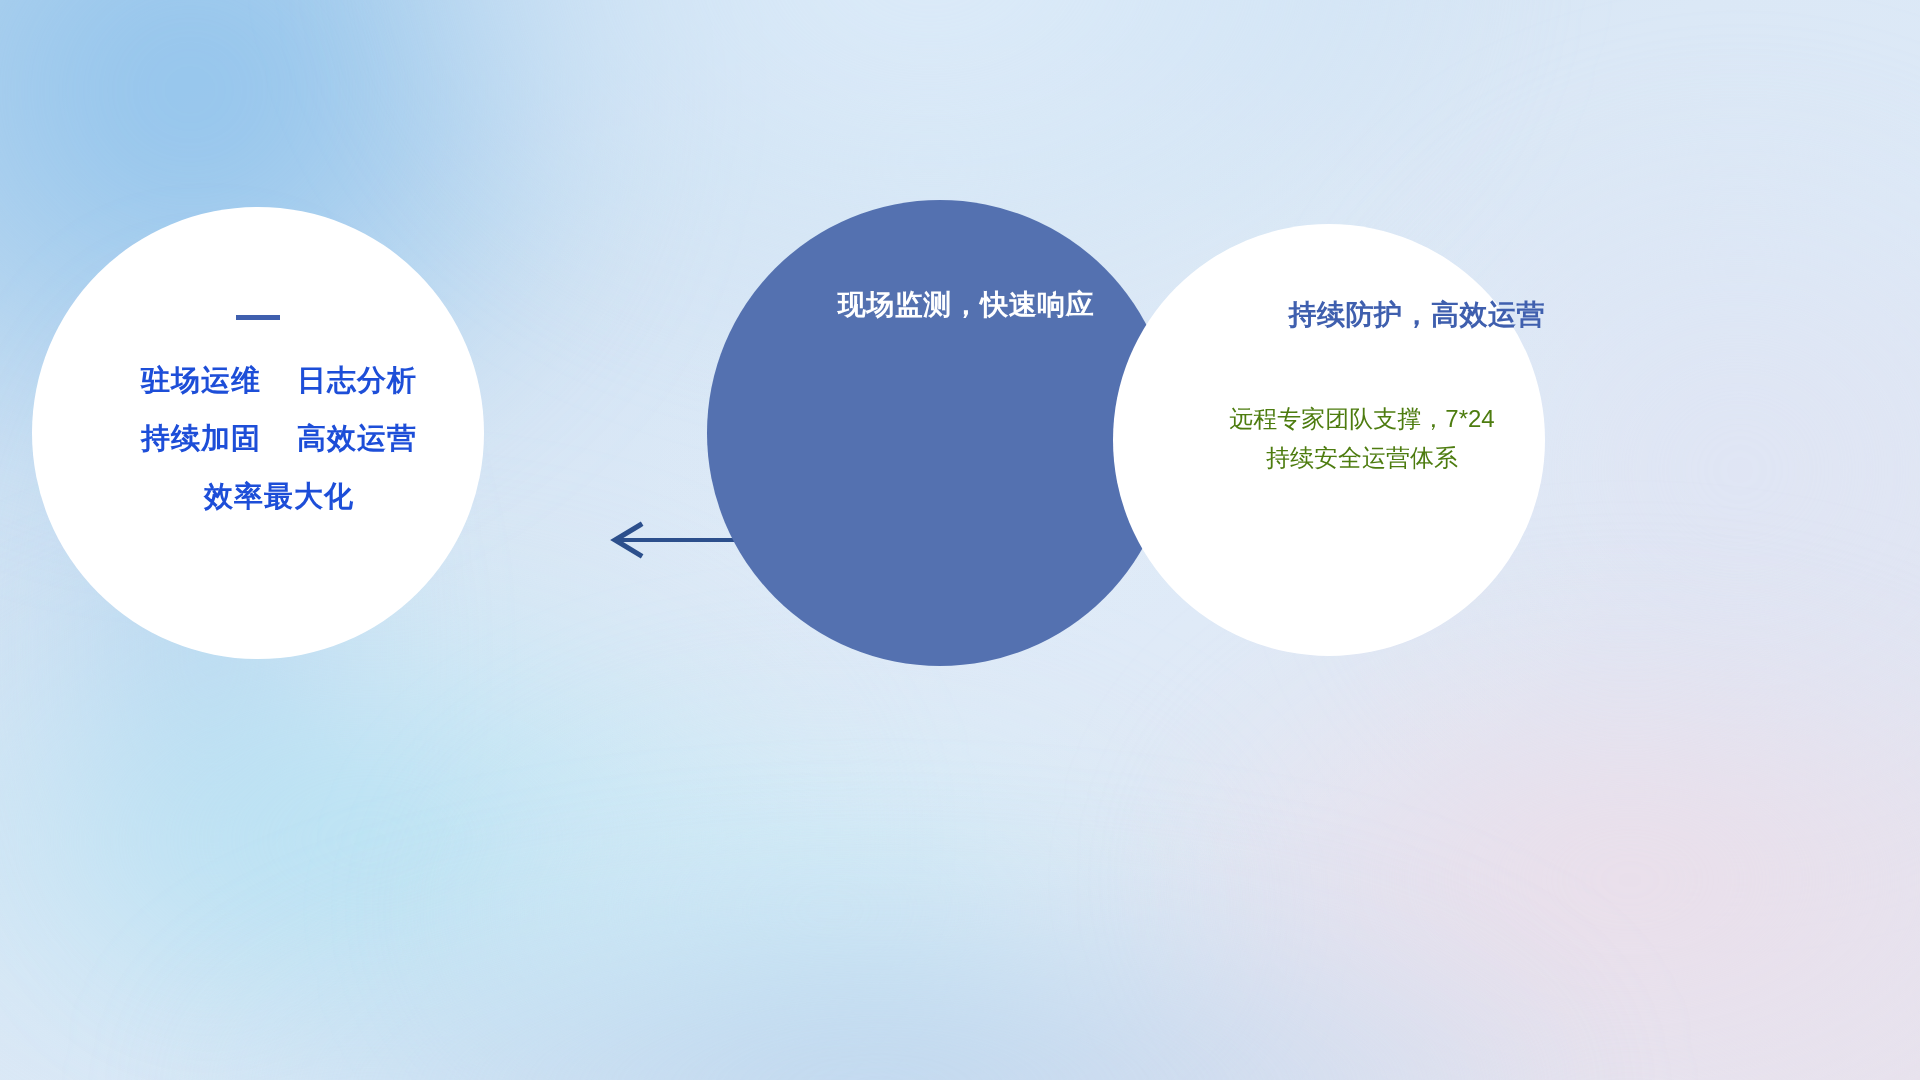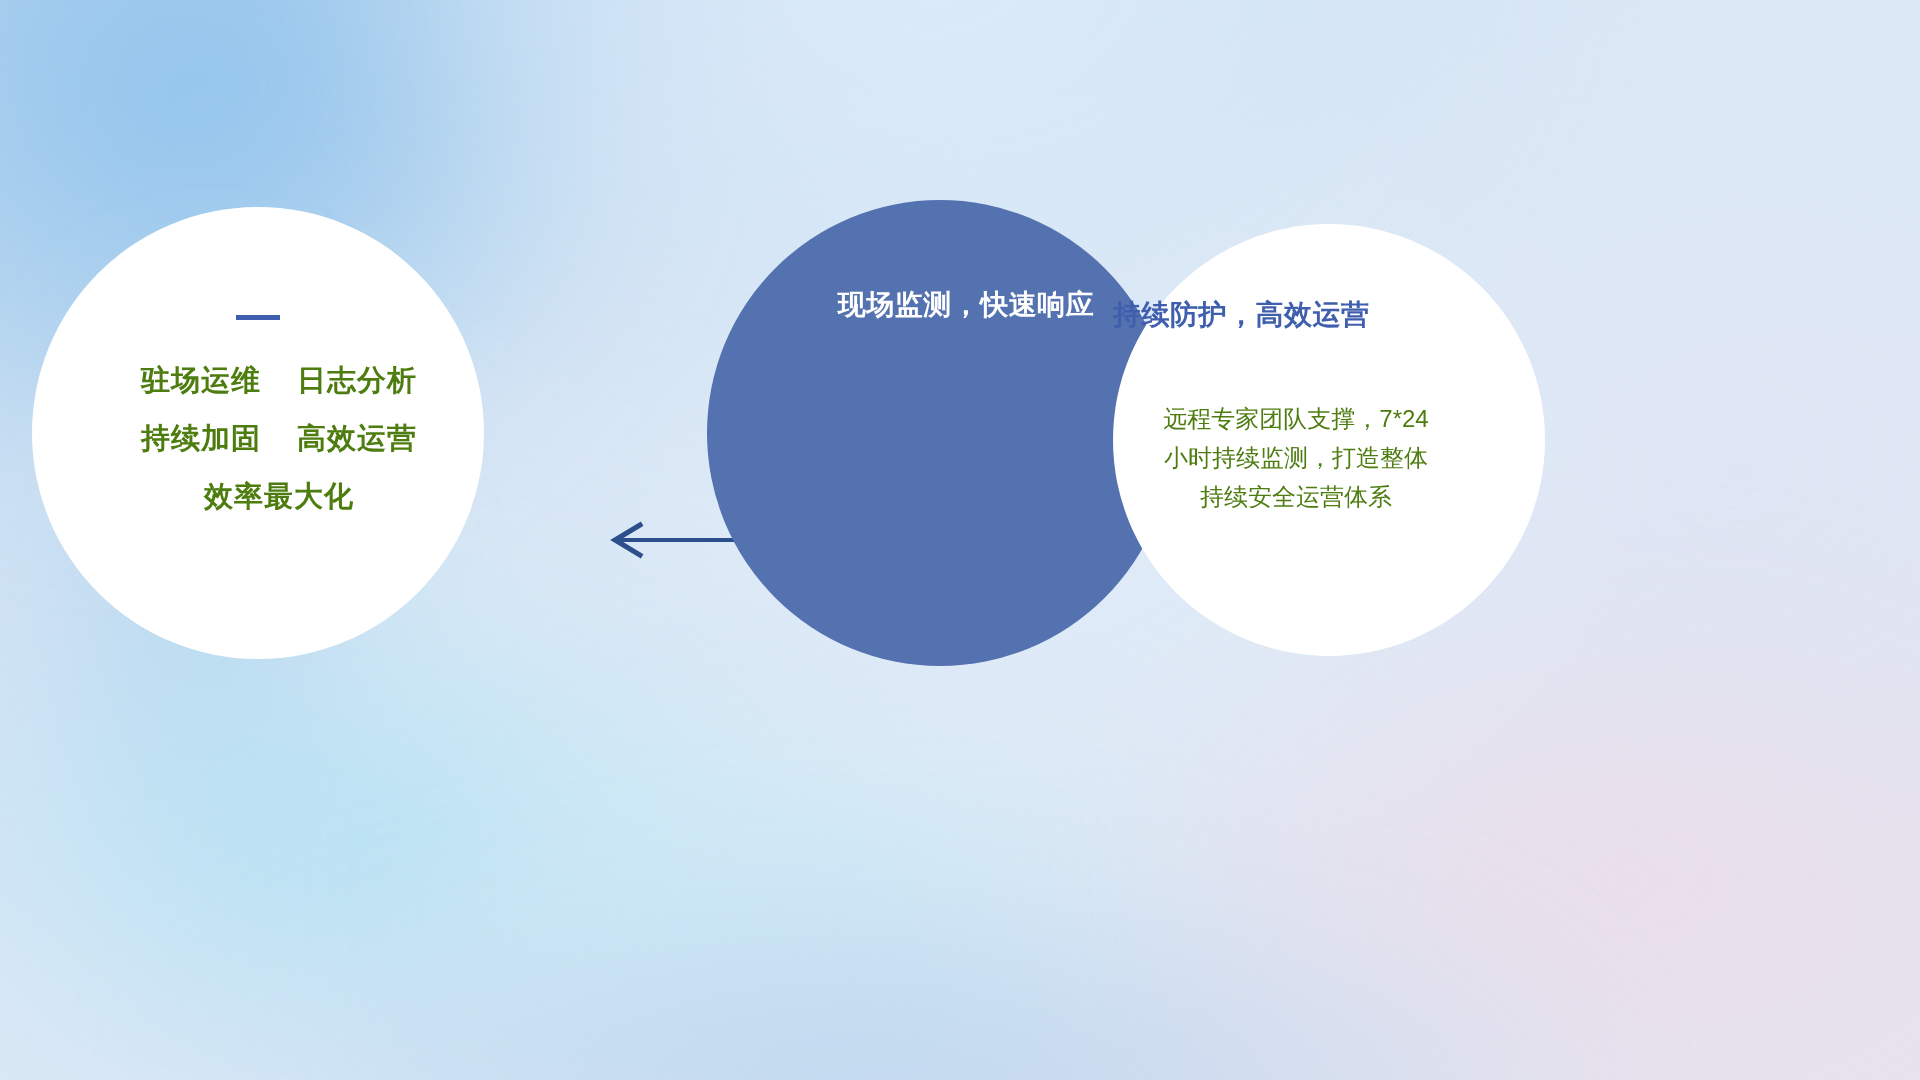--- a/index.html
+++ b/index.html
@@ -89,21 +89,21 @@
     padding-top: 108px;
     z-index: 3;
   }
   #left-dash {
     width: 44px;
     height: 5px;
     background: #3f5fae;
     margin-bottom: 46px;
   }
   .left-line {
-    color: #4d7c0f;
+    color: #1d4ed8;
     font-weight: bold;
     font-size: 29px;
     letter-spacing: 1px;
     line-height: 1.0;
     margin-bottom: 29px;
     white-space: pre;
     text-align: center;
     margin-left: 42px;
   }
   .left-line.last { margin-bottom: 0; }
@@ -141,21 +141,21 @@
 
   #circle-right {
     left: 1113px;
     top: 224px;
     width: 432px;
     height: 432px;
     background: #ffffff;
     z-index: 5;
     display: flex;
     flex-direction: column;
-    align-items: flex-start;
+    align-items: flex-end;
     padding-top: 72px;
     box-sizing: border-box;
   }
   #right-title {
     color: #3f5fae;
     font-weight: bold;
     font-size: 28px;
     letter-spacing: 0.5px;
     white-space: nowrap;
   }
@@ -197,18 +197,17 @@
   </div>
 
   <div class="circle" id="circle-middle">
     <div id="middle-title">现场监测，快速响应</div>
   </div>
 
   <div class="circle" id="circle-right">
     <div id="right-title">持续防护，高效运营</div>
     <div id="right-body">
       <span class="bodyline">远程专家团队支撑，7*24</span>
-      <span class="bodyline">小时持续监测，打造整体</span>
       <span class="bodyline">持续安全运营体系</span>
     </div>
   </div>
 
 </div>
 
 </body></html>

